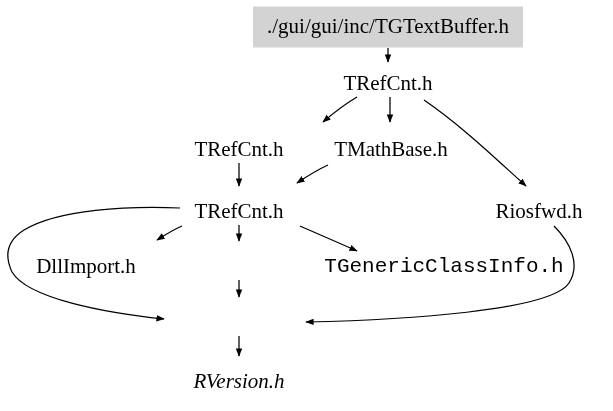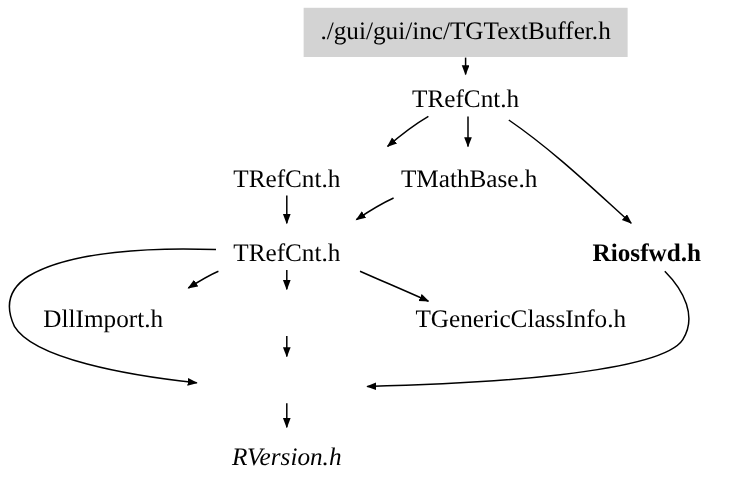--- a/index.html
+++ b/index.html
@@ -82,23 +82,23 @@
   <div class="node boxed" style="left:388px;top:27px;">./gui/gui/inc/TGTextBuffer.h</div>
 
   <div class="node" style="left:388px;top:83px;">TRefCnt.h</div>
 
   <div class="node" style="left:239px;top:149px;">TRefCnt.h</div>
 
   <div class="node" style="left:391px;top:149px;">TMathBase.h</div>
 
   <div class="node" style="left:239px;top:211px;">TRefCnt.h</div>
 
-  <div class="node" style="left:539px;top:211px;font-weight:bold;">Riosfwd.h</div>
+  <div class="node" style="left:539px;top:211px;">Riosfwd.h</div>
 
   <div class="node" style="left:86px;top:266px;">DllImport.h</div>
 
 
-  <div class="node" style="left:434px;top:266px;">TGenericClassInfo.h</div>
+  <div class="node" style="left:444px;top:266px;font-family:Liberation Mono, monospace;">TGenericClassInfo.h</div>
 
 
   <div class="node" style="left:239px;top:381px;font-style:italic;">RVersion.h</div>
 
 </div>
 
 </body></html>

